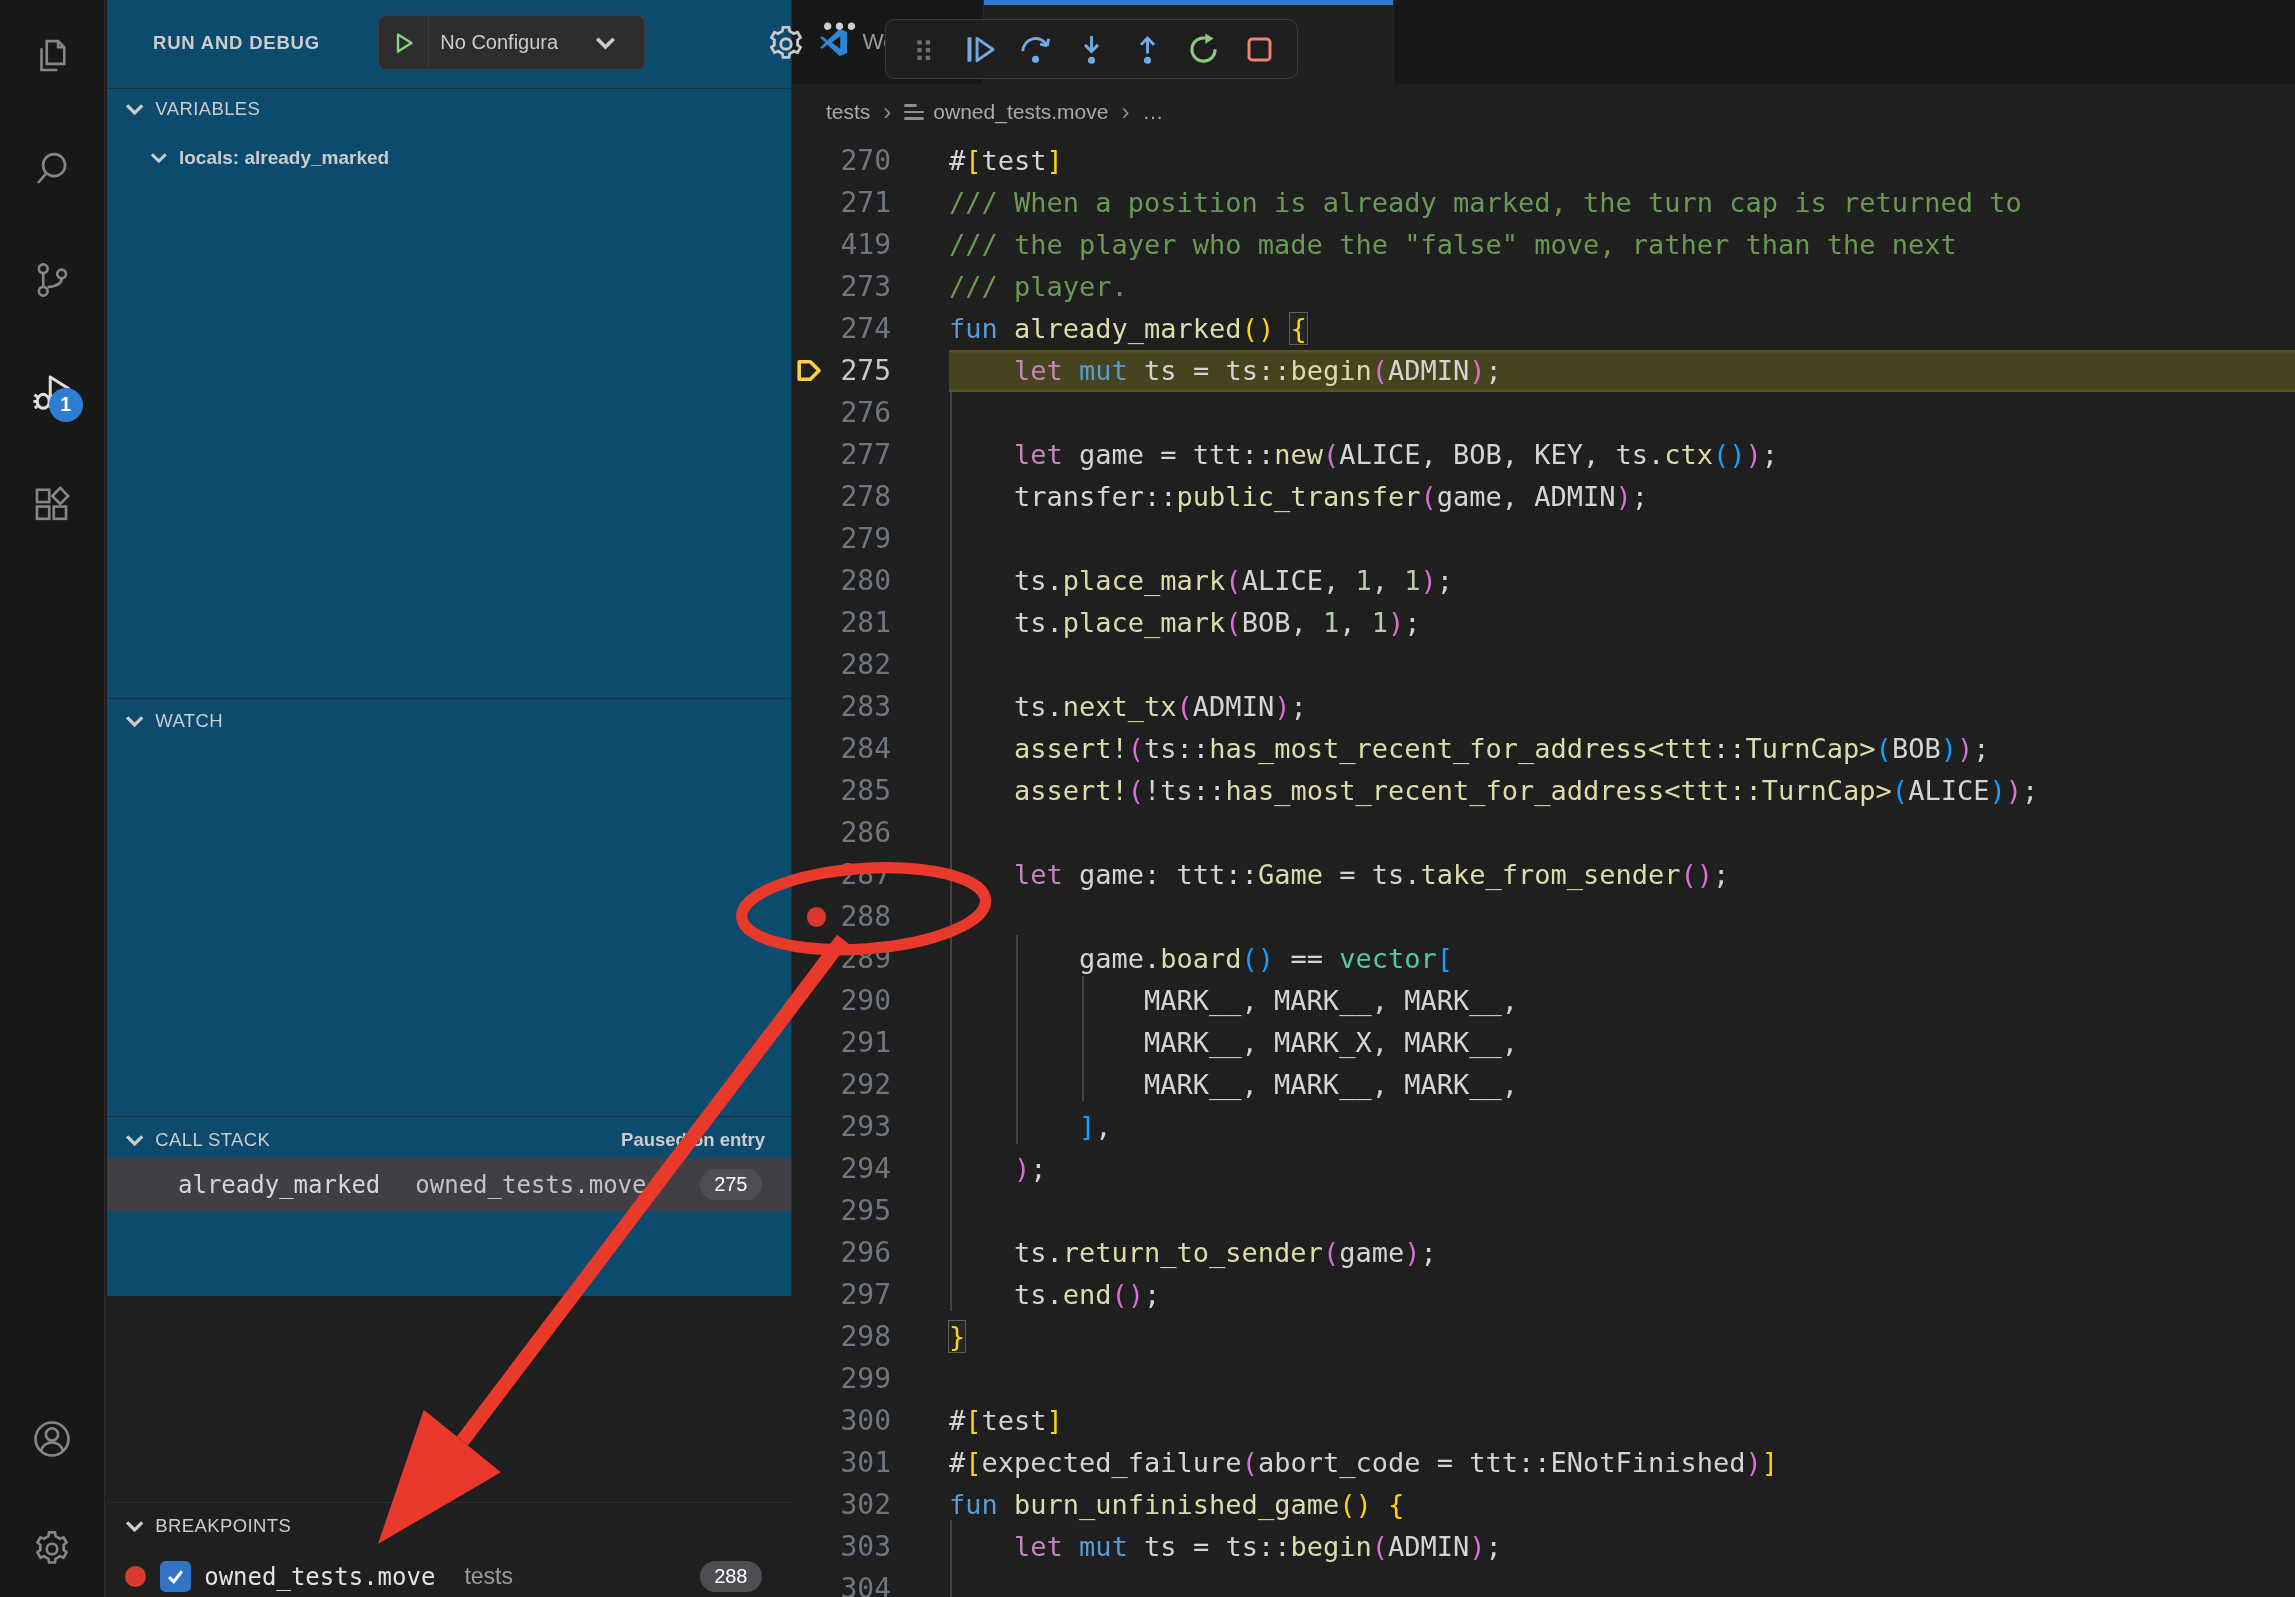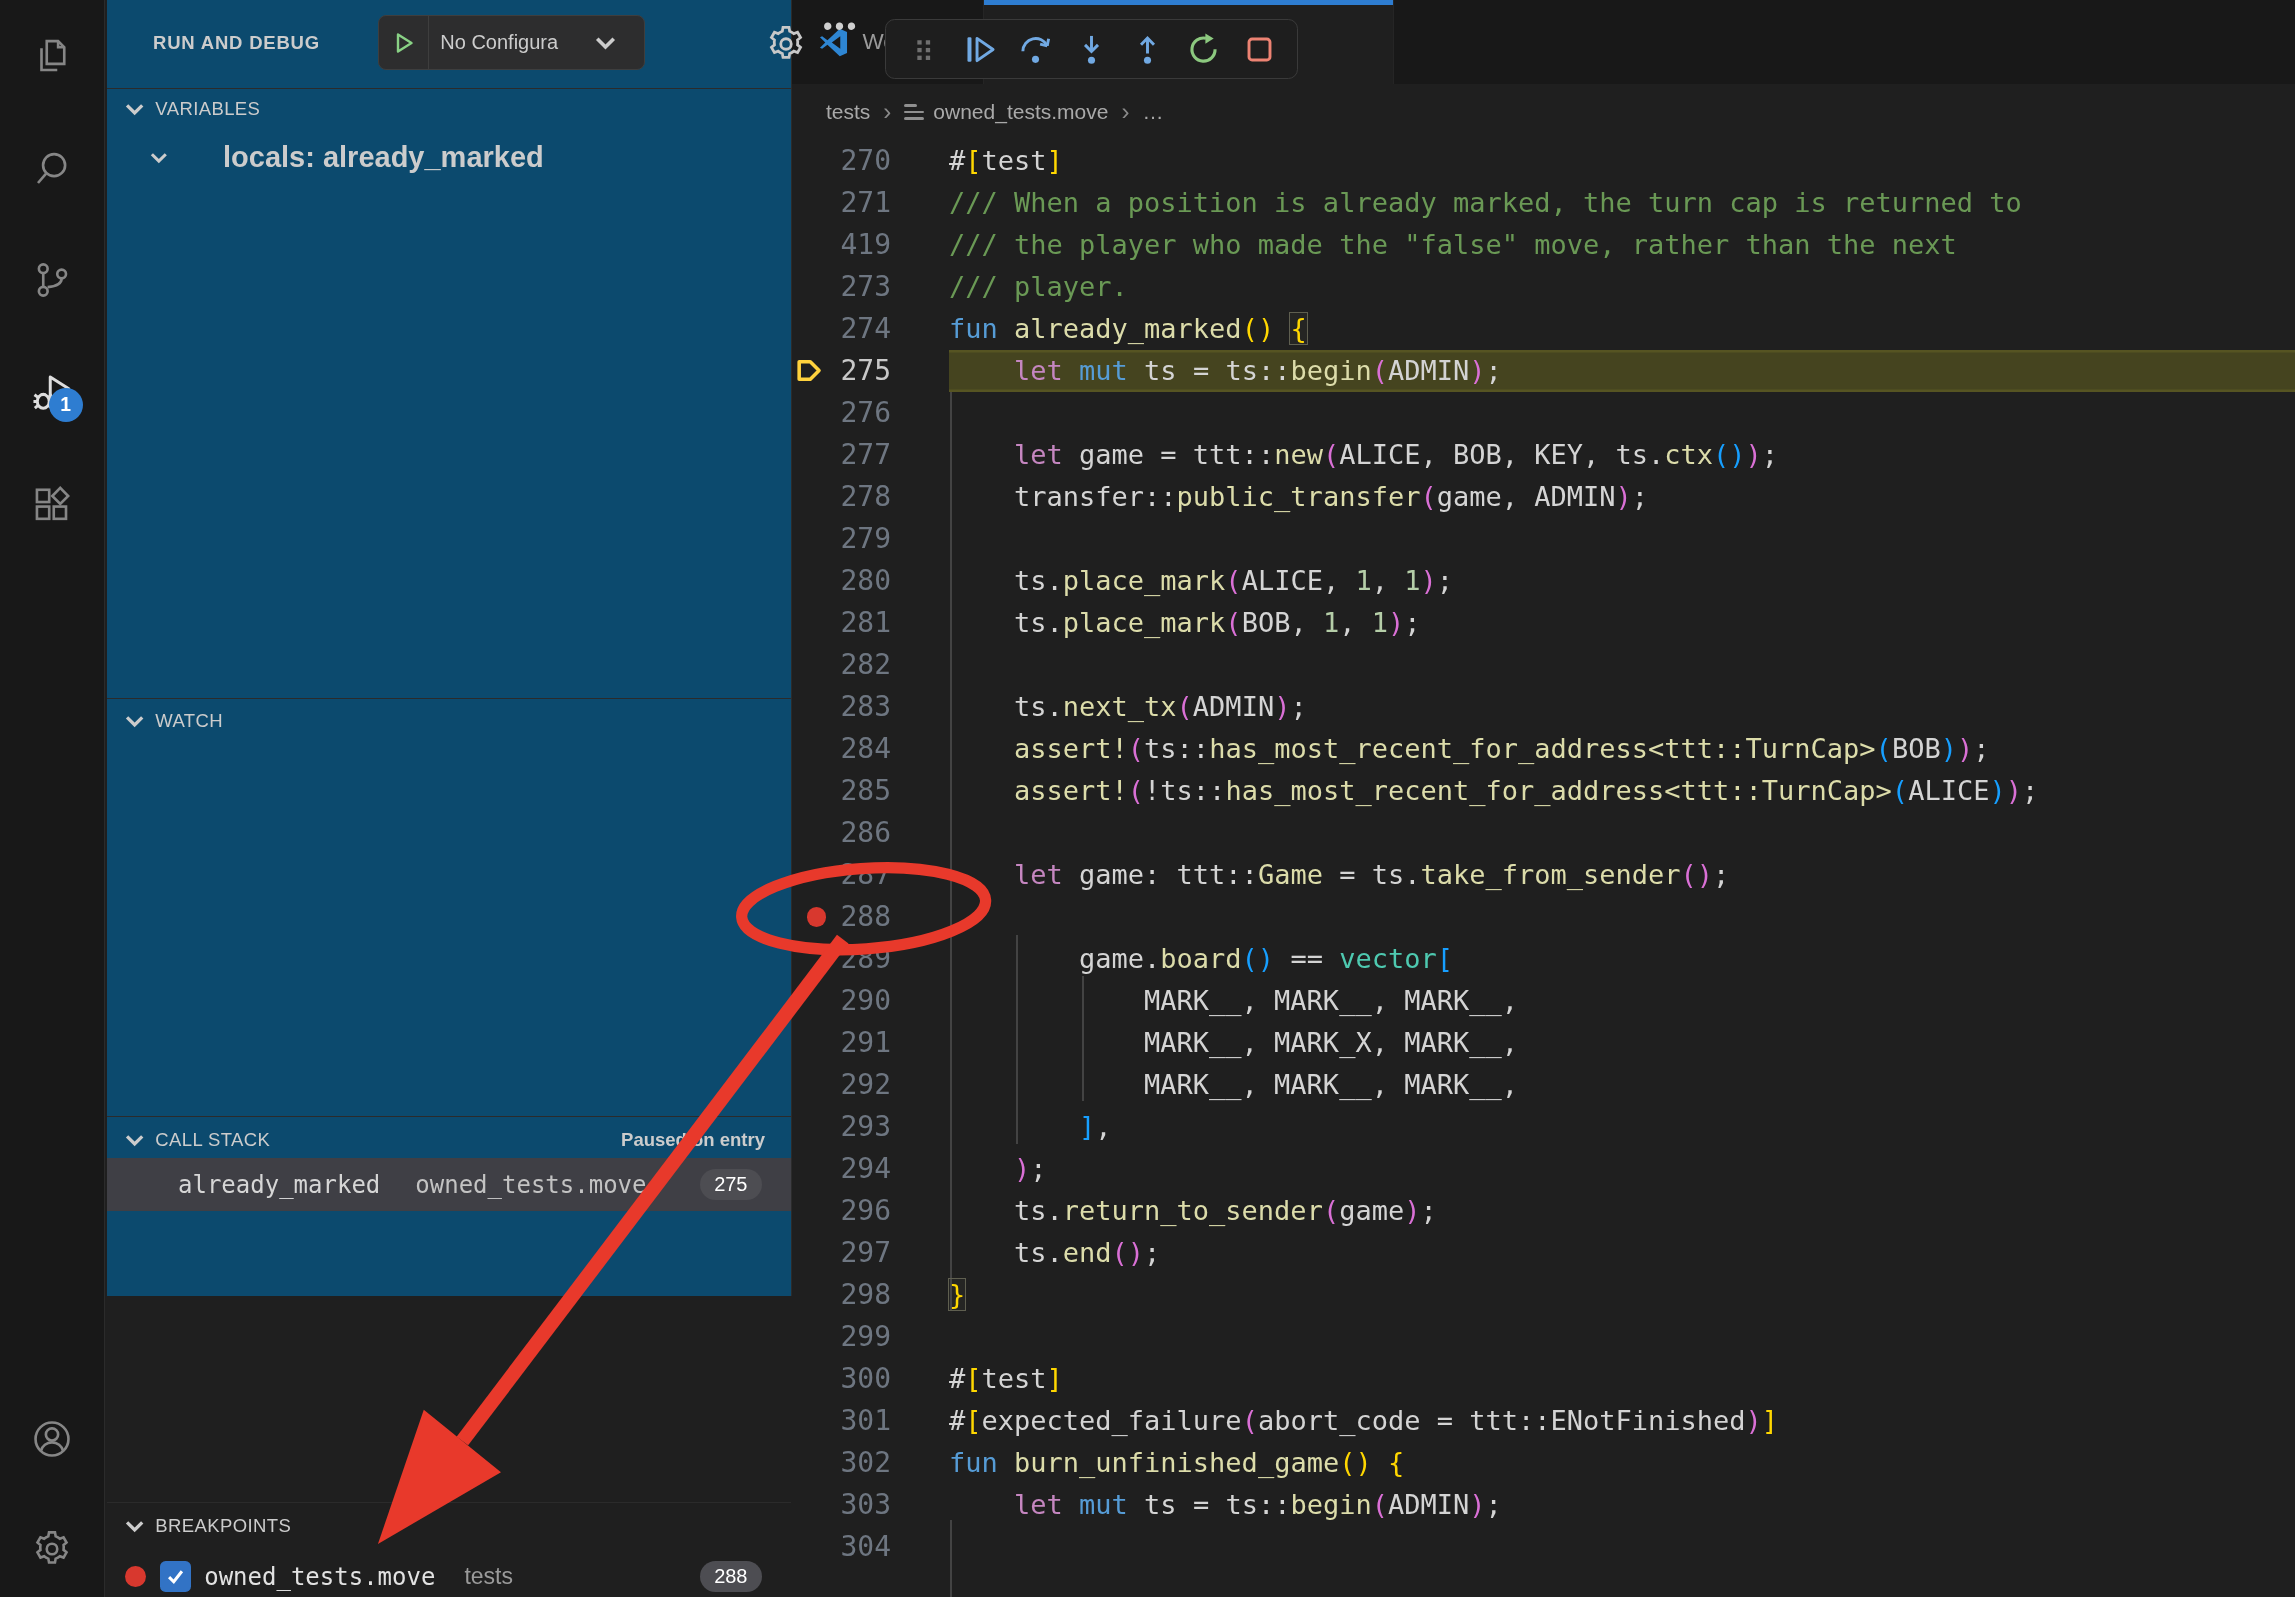--- a/index.html
+++ b/index.html
@@ -178,21 +178,21 @@
   </div>
   <div class="hdr-dots">•••</div>
 
   <div class="sect-div" style="top:88px"></div>
   <div class="sect-hdr" style="top:89px">
     <svg class="c chev" width="19.3" height="13" viewBox="0 0 14 9">
         <path d="M1.5 1.5 L7 7 L12.5 1.5"></path>
       </svg>
     <span>VARIABLES</span>
   </div>
-  <div class="tree-row" style="top:135px; height:45px; font-size:29px; font-weight:600;gap:44px;">
+  <div class="tree-row" style="top:135px; height:45px; font-size:19px; font-weight:600;">
     <svg class="chev" style="margin:0 11.3px 0 43px" width="17.7" height="12" viewBox="0 0 14 9">
         <path d="M1.5 1.5 L7 7 L12.5 1.5"></path>
       </svg>
     <span>locals: already_marked</span>
   </div>
 
   <div class="sect-div" style="top:698px"></div>
   <div class="sect-hdr" style="top:701px">
     <svg class="c chev" width="19.3" height="13" viewBox="0 0 14 9">
         <path d="M1.5 1.5 L7 7 L12.5 1.5"></path>
@@ -421,20 +421,26 @@
           <div class="ltext"><span class="tk-d">        </span><span class="tk-g3">]</span><span class="tk-d">,</span></div>
         </div>
         <div class="code-line">
           <div class="gutter">
             <span class="lnum">294</span>
           </div>
           <div class="ltext"><span class="tk-d">    </span><span class="tk-g2">)</span><span class="tk-d">;</span></div>
         </div>
         <div class="code-line">
           <div class="gutter">
+            <span class="lnum">295</span>
+          </div>
+          <div class="ltext"></div>
+        </div>
+        <div class="code-line">
+          <div class="gutter">
             <span class="lnum">296</span>
           </div>
           <div class="ltext"><span class="tk-d">    ts.</span><span class="tk-f">return_to_sender</span><span class="tk-g2">(</span><span class="tk-d">game</span><span class="tk-g2">)</span><span class="tk-d">;</span></div>
         </div>
         <div class="code-line">
           <div class="gutter">
             <span class="lnum">297</span>
           </div>
           <div class="ltext"><span class="tk-d">    ts.</span><span class="tk-f">end</span><span class="tk-g2">()</span><span class="tk-d">;</span></div>
         </div>

